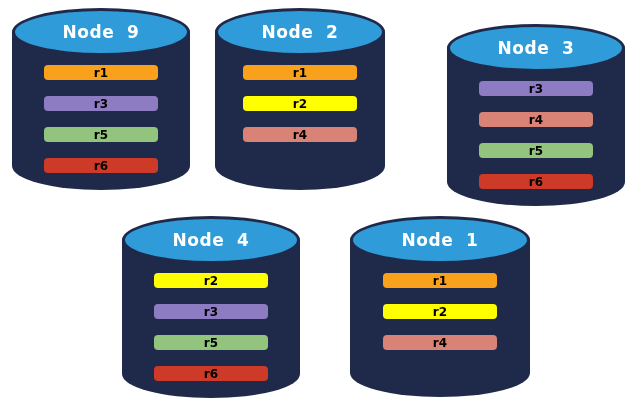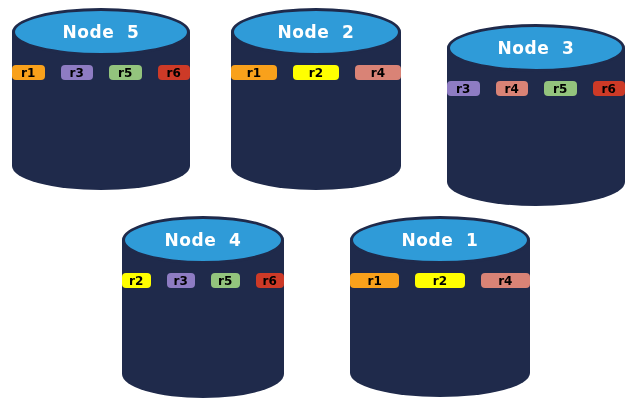--- a/index.html
+++ b/index.html
@@ -13,23 +13,23 @@
     width: 638px;
     height: 402px;
     background: var(--canvas-bg, #ffffff);
     overflow: hidden;
   }
   .cylinder {
     position: absolute;
   }
   
   .n1 { left: 12px;  top: 8px;   width: 178px; height: 182px; }
-  .n2 { left: 231px; top: 8px;   width: 170px; height: 182px; }
+  .n2 { left: 215px; top: 8px;   width: 170px; height: 182px; }
   .n3 { left: 447px; top: 24px;   width: 178px; height: 182px; }
-  .n4 { left: 122px; top: 216px; width: 162px; height: 182px; text-decoration: underline; }
+  .n4 { left: 122px; top: 216px; width: 178px; height: 182px; text-decoration: underline; }
   .n5 { left: 350px; top: 216px; width: 180px; height: 181px; }
 
   .cyl-bottom {
     position: absolute;
     left: 0; right: 0; bottom: 0;
     height: 48px;
     border-radius: 50%;
     background: var(--cylinder-fill, #1F2A4B);
   }
   .cyl-body {
@@ -57,21 +57,21 @@
     font-size: 17px;
     font-weight: bold;
     letter-spacing: 0.5px;
     white-space: pre; 
   }
   .bars {
     position: absolute;
     left: 0; right: 0;
     top: 57px;
     display: flex;
-    flex-direction: row;
+    flex-direction: column;
     align-items: center;
     gap: 16px;
   }
   .bar {
     width: 114px;
     height: 15px;
     border-radius: 4px;
     display: flex;
     align-items: center;
     justify-content: center;
@@ -85,21 +85,21 @@
 </style>
 </head>
 <body>
 
 <div class="canvas">
 
   <div class="cylinder n1">
     <div class="cyl-bottom"></div>
     <div class="cyl-body"></div>
     <div class="cyl-top">
-      <div class="node-title">Node  5</div>
+      <div class="node-title">Node  9</div>
     </div>
     <div class="bars">
       <div class="bar" style="background-color: rgb(249, 161, 27);">
         <span class="bar-label">r1</span>
       </div>
       <div class="bar" style="background-color: rgb(142, 124, 195);">
         <span class="bar-label">r3</span>
       </div>
       <div class="bar" style="background-color: rgb(147, 196, 125);">
         <span class="bar-label">r5</span>

